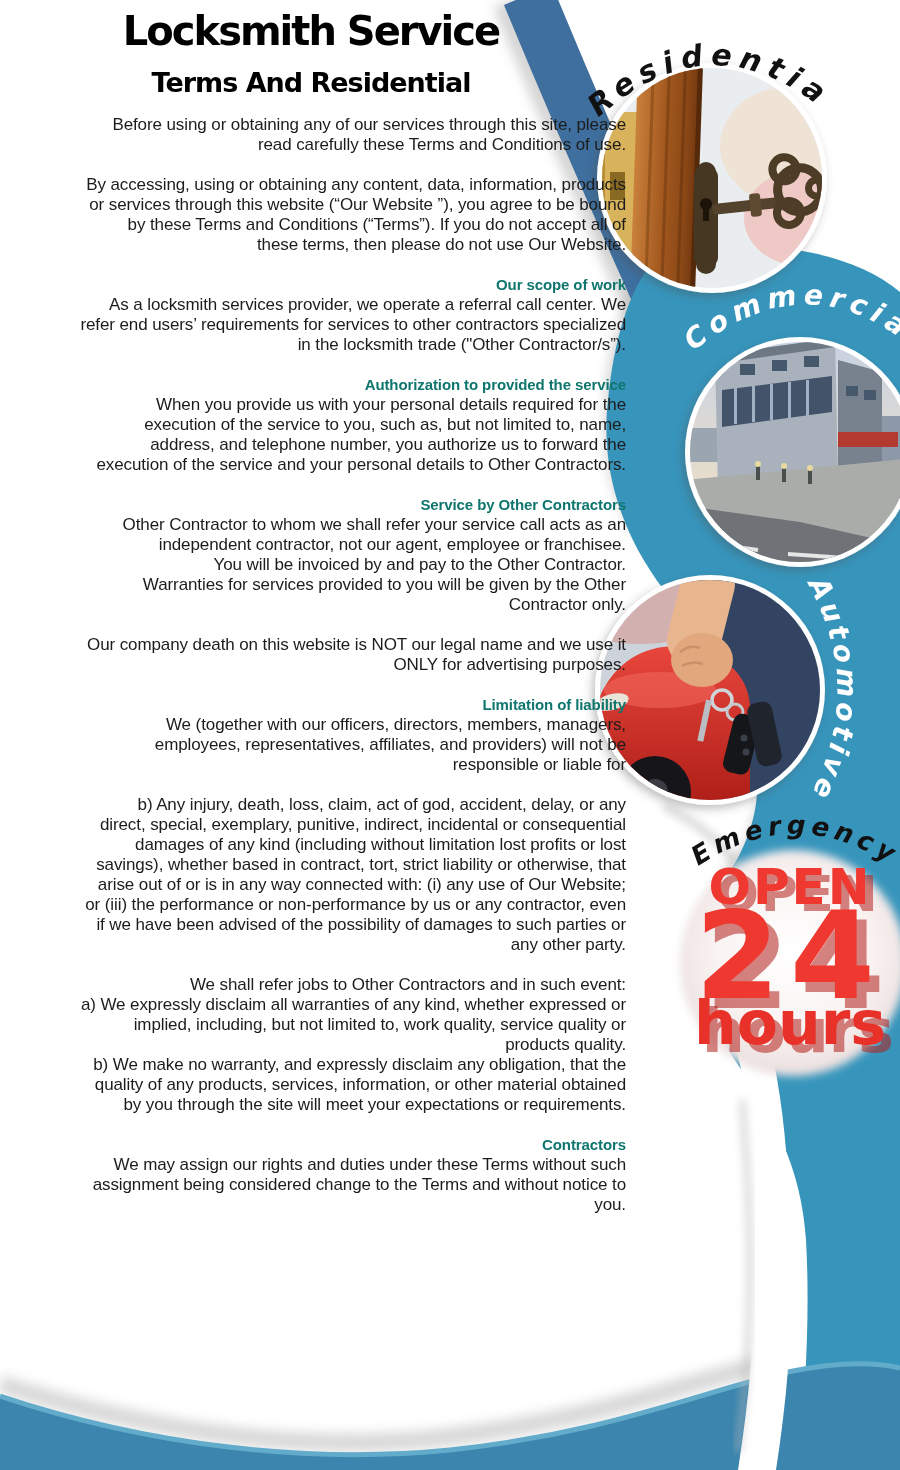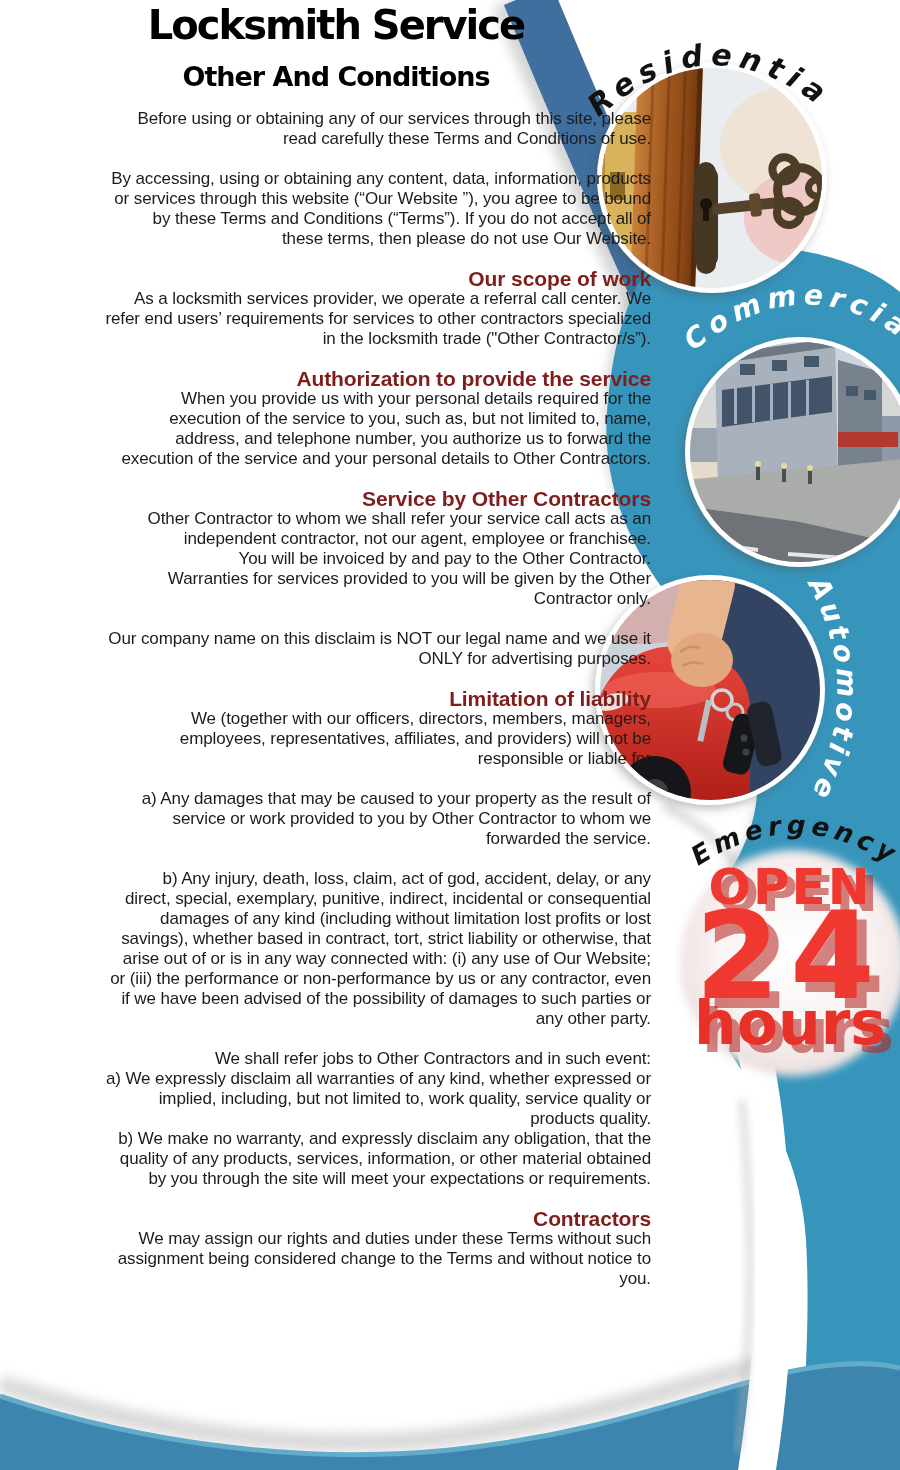--- a/index.html
+++ b/index.html
@@ -1,26 +1,26 @@
 <!DOCTYPE html>
 <html><head>
 <meta charset="utf-8">
 <style>
   html,body{margin:0;padding:0;background:#ffffff;}
   .page{position:relative;width:900px;height:1470px;background:#fff;overflow:hidden;
         font-family:"Liberation Sans",sans-serif;}
   .decor{position:absolute;left:0;top:0;width:900px;height:1470px;z-index:0;}
-  .content{position:absolute;left:22px;top:0;width:578px;z-index:2;color:#141414;margin-left:25px;}
+  .content{position:absolute;left:22px;top:6px;width:578px;z-index:2;color:#141414;}
   .title{font-family:"DejaVu Sans",sans-serif;font-weight:bold;font-size:40px;
          line-height:50px;letter-spacing:-2px;text-align:center;color:#000;}
   .subtitle{font-family:"DejaVu Sans",sans-serif;font-weight:bold;font-size:27px;
             line-height:33px;letter-spacing:-1px;text-align:center;color:#000;margin-top:10px;}
   .body-text{margin-top:16px;width:604px;}
   .sec{margin:0 0 20px 0;font-size:17px;line-height:20px;letter-spacing:-0.1px;text-align:right;}
-  .sec .h{font-weight:bold;font-size:21px;line-height:20px;color:#7f1d1d;}
+  .sec .h{font-weight:bold;font-size:15px;line-height:20px;color:#0f766e;}
   .sec .p{white-space:pre-line;color:#1c1c1c;}
   svg text{font-family:"DejaVu Sans",sans-serif;}
   .script-label{font-style:italic;font-weight:bold;}
   .sign-text{font-weight:bold;}
 </style>
 </head>
 <body>
 
 <div class="page">
 
@@ -213,68 +213,63 @@
     <text class="script-label" font-size="28" letter-spacing="4" fill="#ffffff">
       <textPath href="#autArc" startOffset="18">Automotive</textPath>
     </text>
     <text class="script-label" font-size="26" letter-spacing="5" fill="#111111">
       <textPath href="#emeArc" startOffset="10">Emergency</textPath>
     </text>
   </svg>
 
   <div class="content">
     <div class="title">Locksmith Service</div>
-    <div class="subtitle">Other And Conditions</div>
+    <div class="subtitle">Terms And Residential</div>
 
     <div class="body-text">
       <div class="sec">
         <div class="p">Before using or obtaining any of our services through this site, please
 read carefully these Terms and Conditions of use.</div>
       </div>
       <div class="sec">
         <div class="p">By accessing, using or obtaining any content, data, information, products
 or services through this website (“Our Website ”), you agree to be bound
 by these Terms and Conditions (“Terms”). If you do not accept all of
 these terms, then please do not use Our Website.</div>
       </div>
       <div class="sec">
         <div class="h">Our scope of work</div>
         <div class="p">As a locksmith services provider, we operate a referral call center. We
 refer end users’ requirements for services to other contractors specialized
 in the locksmith trade ("Other Contractor/s”).</div>
       </div>
       <div class="sec">
-        <div class="h">Authorization to provide the service</div>
+        <div class="h">Authorization to provided the service</div>
         <div class="p">When you provide us with your personal details required for the
 execution of the service to you, such as, but not limited to, name,
 address, and telephone number, you authorize us to forward the
 execution of the service and your personal details to Other Contractors.</div>
       </div>
       <div class="sec">
         <div class="h">Service by Other Contractors</div>
         <div class="p">Other Contractor to whom we shall refer your service call acts as an
 independent contractor, not our agent, employee or franchisee.
 You will be invoiced by and pay to the Other Contractor.
 Warranties for services provided to you will be given by the Other
 Contractor only.</div>
       </div>
       <div class="sec">
-        <div class="p">Our company name on this disclaim is NOT our legal name and we use it
+        <div class="p">Our company death on this website is NOT our legal name and we use it
 ONLY for advertising purposes.</div>
       </div>
       <div class="sec">
         <div class="h">Limitation of liability</div>
         <div class="p">We (together with our officers, directors, members, managers,
 employees, representatives, affiliates, and providers) will not be
 responsible or liable for</div>
-      </div>
-      <div class="sec">
-        <div class="p">a) Any damages that may be caused to your property as the result of
-service or work provided to you by Other Contractor to whom we
-forwarded the service.</div>
       </div>
       <div class="sec">
         <div class="p">b) Any injury, death, loss, claim, act of god, accident, delay, or any
 direct, special, exemplary, punitive, indirect, incidental or consequential
 damages of any kind (including without limitation lost profits or lost
 savings), whether based in contract, tort, strict liability or otherwise, that
 arise out of or is in any way connected with: (i) any use of Our Website;
 or (iii) the performance or non-performance by us or any contractor, even
 if we have been advised of the possibility of damages to such parties or
 any other party.</div>

